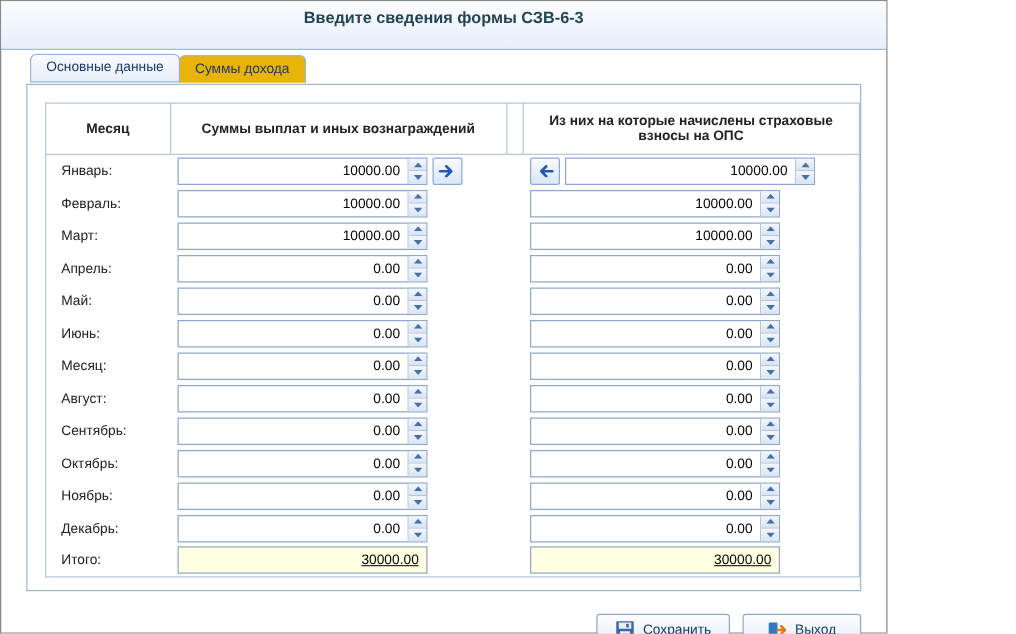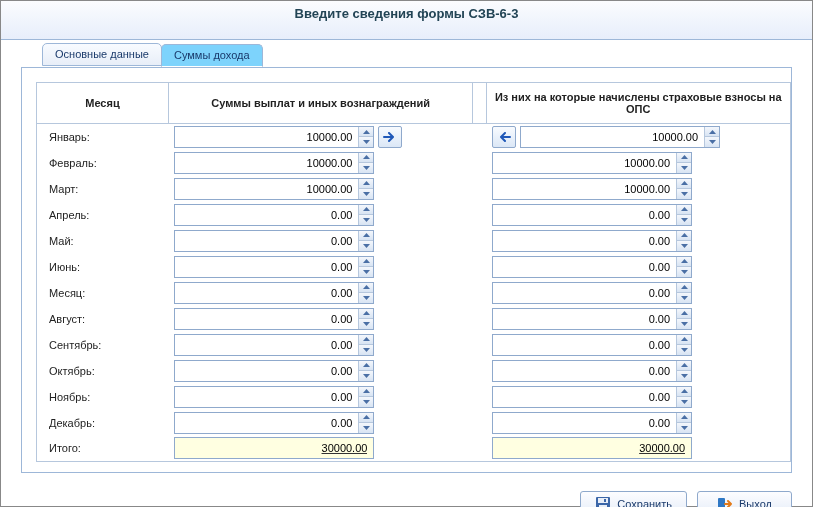--- a/index.html
+++ b/index.html
@@ -4,61 +4,61 @@
 <style>
   * { box-sizing: border-box; }
   body {
     margin: 0;
     font-family: Tahoma, Arial, sans-serif;
     font-size: 11px;
     background: #fff;
     color: #333;
   }
   .dialog {
-    width: 813px;
+    width: 710px;
     height: 507px;
     border: 1px solid #888;
     display: flex;
     flex-direction: column;
     position: relative;
     background: #fff;
   }
   .titlebar {
     background: linear-gradient(#fbfcfe, #e7eefb);
     border-bottom: 1px solid #9db7d8;
     text-align: center;
     font-size: 13px;
     font-weight: bold;
     color: #245;
     padding: 5px 0 18px 0;
     position: relative;
   }
   .tabs {
     position: absolute;
-    left: 41px;
+    left: 23px;
     top: 42px;
     display: flex;
     align-items: flex-end;
     z-index: 2;
   }
   .tab {
     padding: 4px 12px 5px 12px;
     font-size: 11px;
     color: #1a3a6b;
     background: linear-gradient(#f8fbff, #e8eef8);
     border: 1px solid #9db7d8;
     border-top-left-radius: 5px;
     border-top-right-radius: 5px;
     margin-right: -1px;
     cursor: pointer;
     position: relative;
     top: 0;
   }
   .tab.active {
-    background: #7dd3fc;
+    background: #eab308;
     border-bottom: 1px solid #fff;
     z-index: 3;
     top: 1px;
   }
   .panel {
     flex: 1;
     margin: 27px 20px 10px 20px;
     border: 1px solid #9db7d8;
     background: #fff;
     position: relative;

